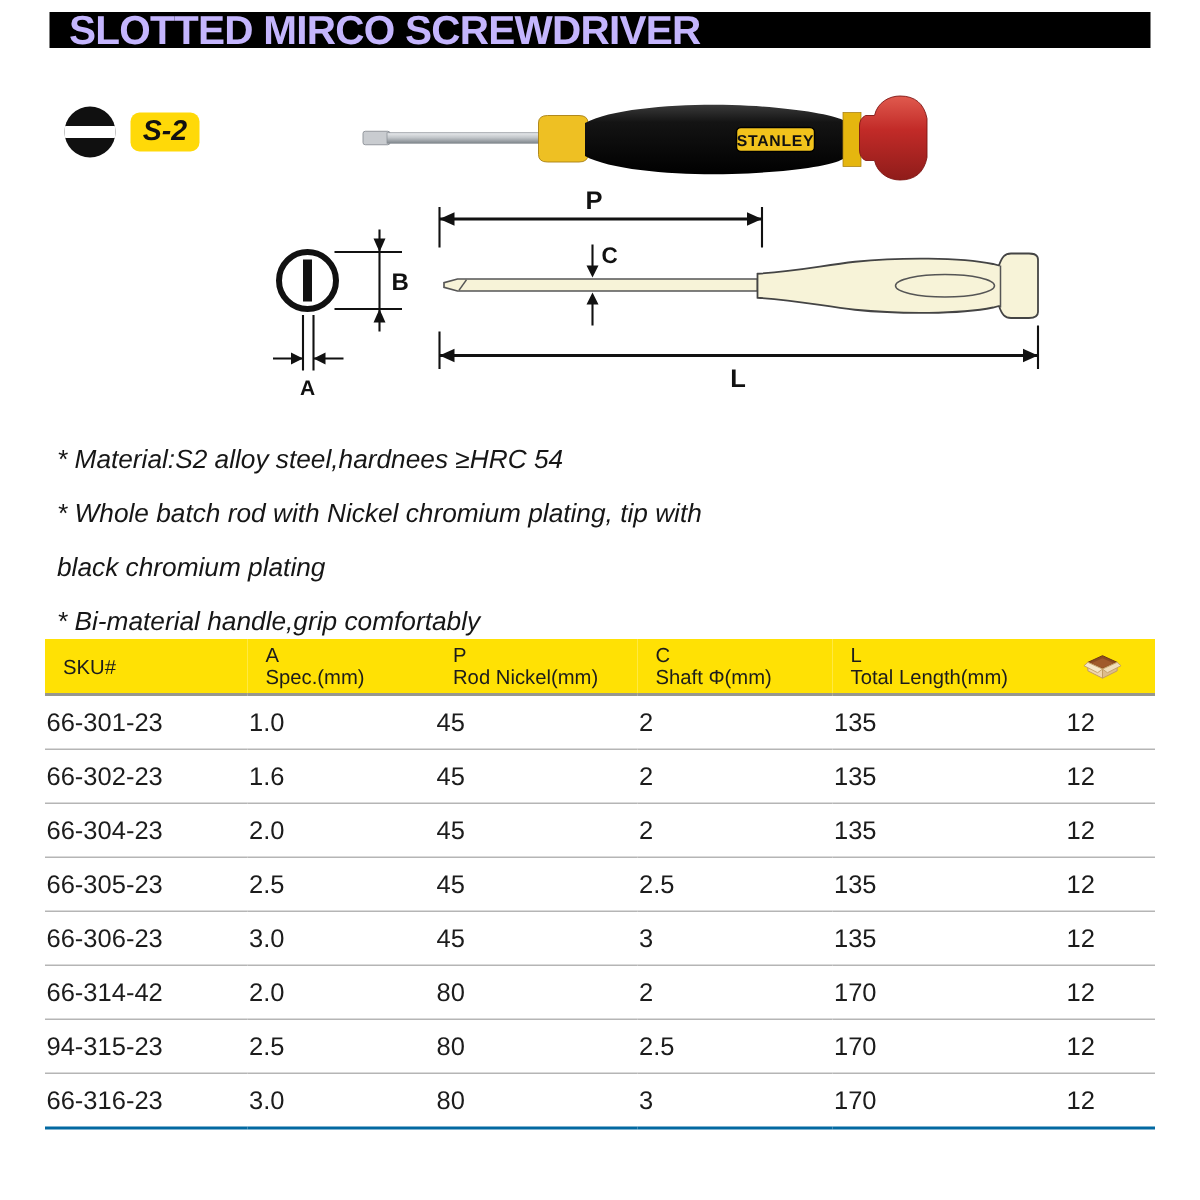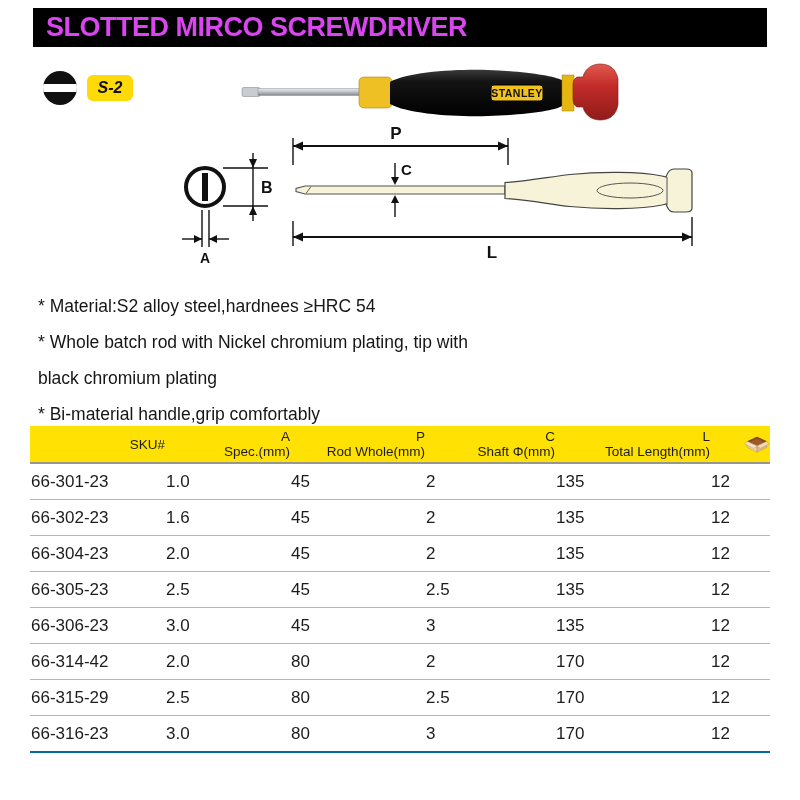--- a/index.html
+++ b/index.html
@@ -2,59 +2,59 @@
 <html><head>
 <meta charset="utf-8">
 <style>
   html,body{margin:0;padding:0;}
   body{
     width:800px;height:800px;position:relative;background:#ffffff;
     font-family:"Liberation Sans", sans-serif;color:#1c1c1c;overflow:hidden;
   }
   
   .title-bar{
-    position:absolute;left:33px;top:8px;width:734px;height:39px;
-    background:#000;color:#d946ef;display:flex;align-items:center;
+    position:absolute;left:33px;top:8px;width:734px;height:24px;
+    background:#000;color:#c4b5fd;display:flex;align-items:center;
     padding-left:13px;box-sizing:border-box;
     font-size:27px;font-weight:bold;letter-spacing:-0.5px;
   }
   
   .tip-icon{
     position:absolute;left:43px;top:71px;width:34px;height:34px;
     background:#101010;border-radius:50%;overflow:hidden;
   }
   .tip-icon .slot{
     position:absolute;left:-2px;right:-2px;top:13px;height:8px;background:#fff;
   }
   .type-badge{
     position:absolute;left:87px;top:75px;width:46px;height:26px;
     background:#FFD908;border-radius:6px;display:flex;align-items:center;justify-content:center;
-    font-size:16px;font-weight:bold;font-style:italic;color:#111;
+    font-size:19px;font-weight:bold;font-style:italic;color:#111;
   }
   
   .photo-svg{position:absolute;left:230px;top:55px;}
   .diagram-svg{position:absolute;left:0px;top:125px;}
   .dim-label{font-family:"Liberation Sans",sans-serif;font-weight:bold;fill:#111;}
   
   .features{
     position:absolute;left:38px;top:288px;width:560px;
-    font-size:17.5px;line-height:36px;color:#161616;
+    font-size:17.5px;line-height:36px;color:#161616;font-style:italic;
   }
   
   .spec-table{
     position:absolute;left:30px;top:426px;width:740px;
     border-collapse:collapse;table-layout:fixed;
     font-size:17px;color:#1c1c1c;
   }
   .spec-table col.c1{width:135px}.spec-table col.c2{width:125px}
   .spec-table col.c3{width:135px}.spec-table col.c4{width:130px}
   .spec-table col.c5{width:155px}.spec-table col.c6{width:60px}
   .spec-table thead th{
     background:#FFE104;height:34px;font-size:13.5px;font-weight:normal;
-    line-height:15px;text-align:right;vertical-align:middle;padding:1px 0;
+    line-height:15px;text-align:left;vertical-align:middle;padding:1px 12px;
     border-bottom:2px solid #97978f;
   }
   .spec-table thead th .h1{display:block;}
   .spec-table tbody td{
     height:33px;text-align:left;vertical-align:middle;
     border-bottom:1px solid #b5b5b5;
     margin-top:41px;
   }
   .spec-table tbody tr:last-child td{border-bottom:2px solid #0369a1;}
   .hdr-icon{vertical-align:middle;}
@@ -177,21 +177,21 @@
       <th>
         <span class="h1"></span>
         <span class="h2">SKU#</span>
       </th>
       <th>
         <span class="h1">A</span>
         <span class="h2">Spec.(mm)</span>
       </th>
       <th>
         <span class="h1">P</span>
-        <span class="h2">Rod Whole(mm)</span>
+        <span class="h2">Rod Nickel(mm)</span>
       </th>
       <th>
         <span class="h1">C</span>
         <span class="h2">Shaft Φ(mm)</span>
       </th>
       <th>
         <span class="h1">L</span>
         <span class="h2">Total Length(mm)</span>
       </th>
       <th>
@@ -249,21 +249,21 @@
     </tr>
     <tr>
       <td>66-314-42</td>
       <td>2.0</td>
       <td>80</td>
       <td>2</td>
       <td>170</td>
       <td>12</td>
     </tr>
     <tr>
-      <td>66-315-29</td>
+      <td>94-315-23</td>
       <td>2.5</td>
       <td>80</td>
       <td>2.5</td>
       <td>170</td>
       <td>12</td>
     </tr>
     <tr>
       <td>66-316-23</td>
       <td>3.0</td>
       <td>80</td>

